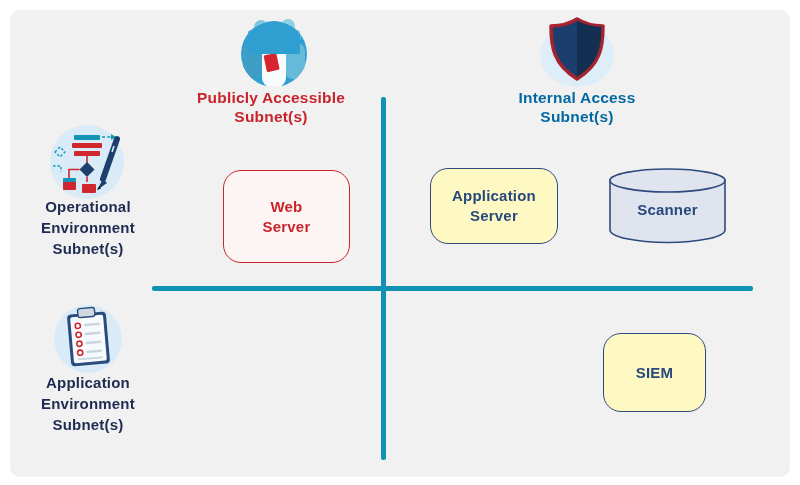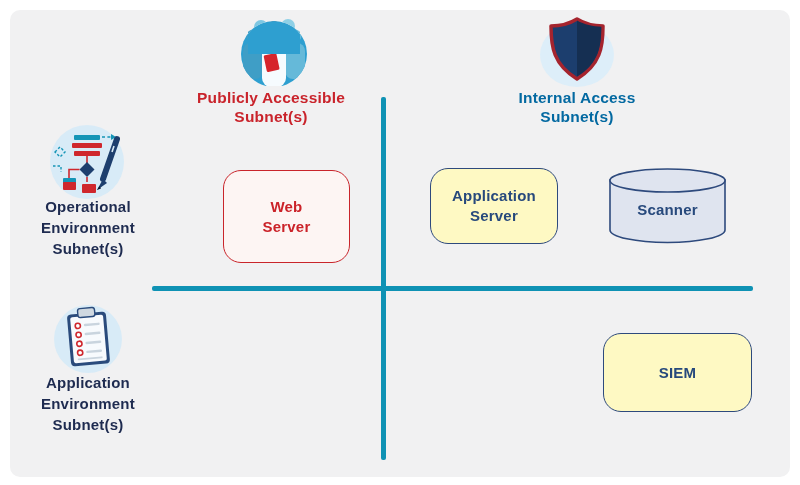--- a/index.html
+++ b/index.html
@@ -75,21 +75,21 @@
   }
   .node.internal {
     background: #fef9c3;
     border: 1.6px solid #2e4a7d;
     color: #27497c;
   }
   .node.web-server      { left: 213px; top: 160px; width: 127px; height: 93px; }
   .node.bastion-host    { left: 198px; top: 323px; width: 129px; height: 79px; }
   .node.application-server { left: 420px; top: 158px; width: 128px; height: 76px; }
   .node.scanner         { left: 422px; top: 323px; width: 126px; height: 79px; }
-  .node.siem            { left: 593px; top: 323px; width: 149px; height: 79px; }
+  .node.siem            { left: 593px; top: 323px; width: 103px; height: 79px; }
 
   
   .cylinder { left: 598px; top: 157px; width: 119px; height: 78px; }
   .cylinder svg { position: absolute; left: 0; top: 0; }
   .cylinder .cyl-label {
     position: absolute;
     left: 0; top: 34px;
     width: 119px;
     text-align: center;
     font-weight: 700;

